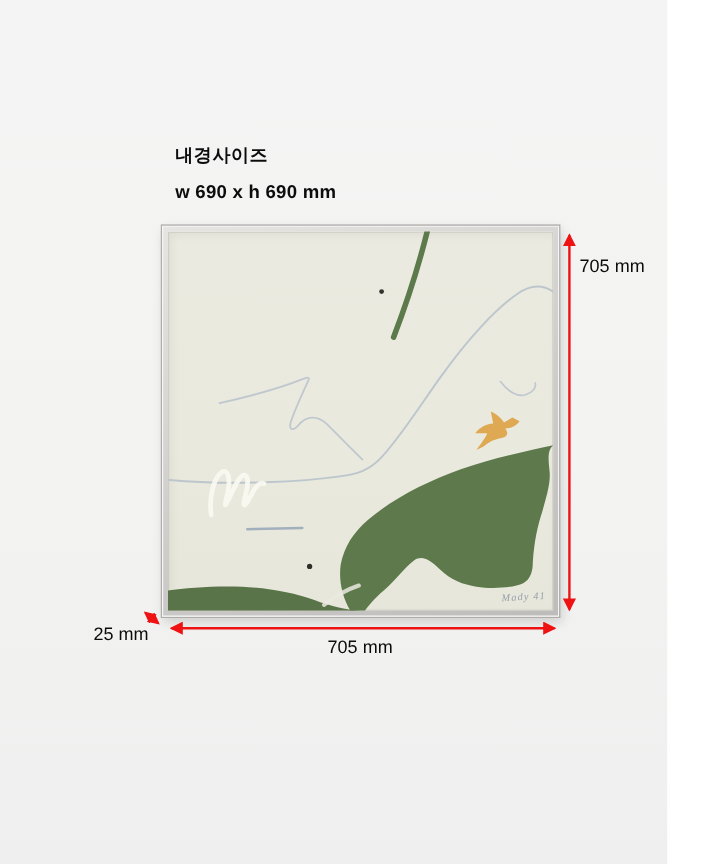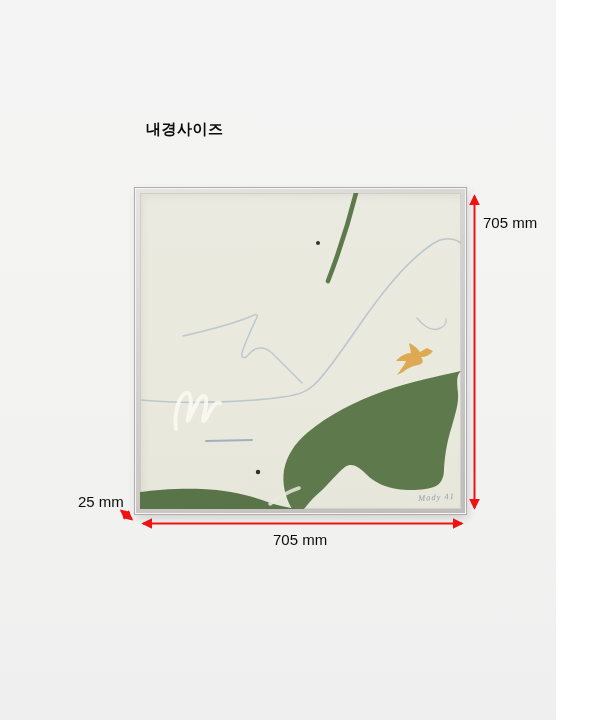--- a/index.html
+++ b/index.html
@@ -32,29 +32,30 @@
     font-family:"Liberation Serif", serif; font-style:italic;
     font-size:8.5px; color:#96a1ab; transform:rotate(-3deg);
     letter-spacing:1px; white-space:nowrap;
   }
 
   
   .arrows { position:absolute; left:0; top:0; pointer-events:none; }
   .dim-label { position:absolute; color:#0c0c0c; font-size:15px; font-weight:normal; white-space:nowrap; }
   .dim-label.height { left:483px; top:214px; }
   .dim-label.width  { left:273px; top:531px; }
-  .dim-label.depth  { left:78px;  top:493px; }
+  .dim-label.depth  { left:78px;  top:520px; }
 </style>
 </head>
 <body>
 
 <div class="page">
 
   <div class="size-block">
     <div class="size-title">내경사이즈</div>
+    <div class="size-sub">w 690 x h 690 mm</div>
   </div>
 
   <div class="frame">
     <div class="canvas">
       <svg class="painting" width="321" height="316" viewBox="0 0 321 316">
 
         <path d="M321,50 C312,44 302,44 291,52 C272,65 248,92 228,120
                  C212,142 196,168 178,188 C168,199 158,202 143,204
                  C115,208 55,212 1,207" fill="none" stroke="#b7c2cb" stroke-width="1.6" stroke-linecap="round" opacity="0.9"></path>
 

